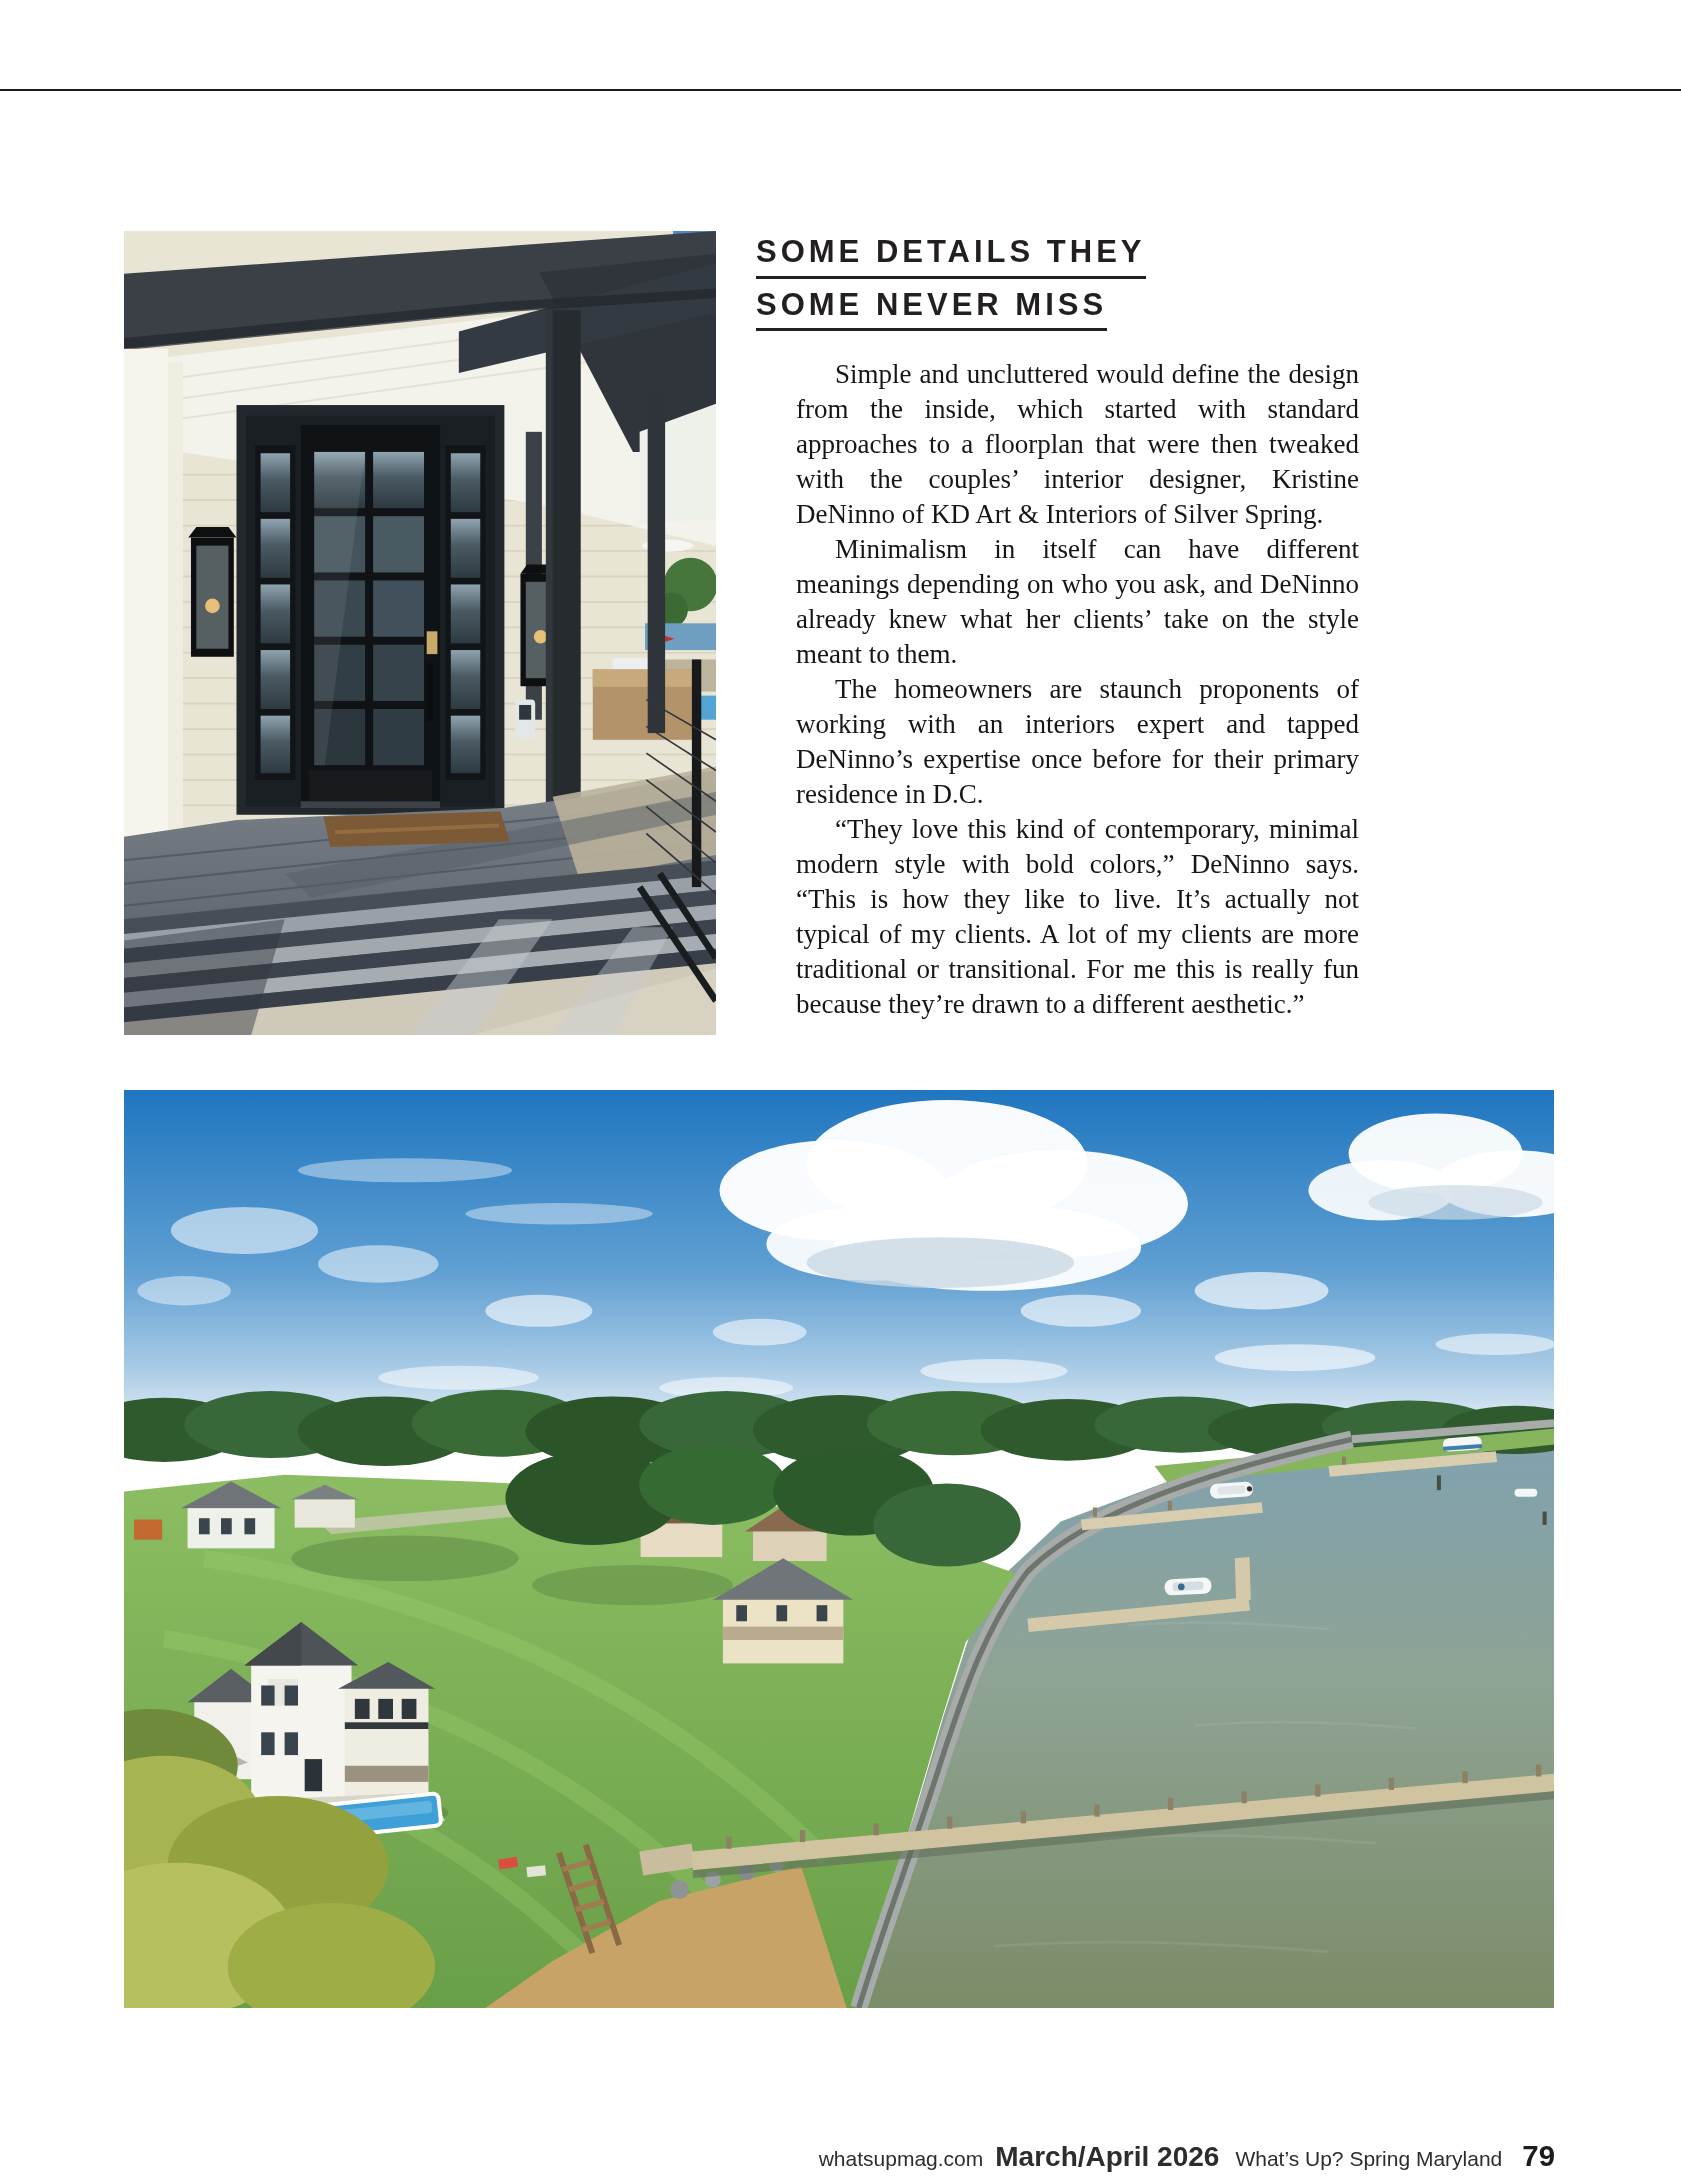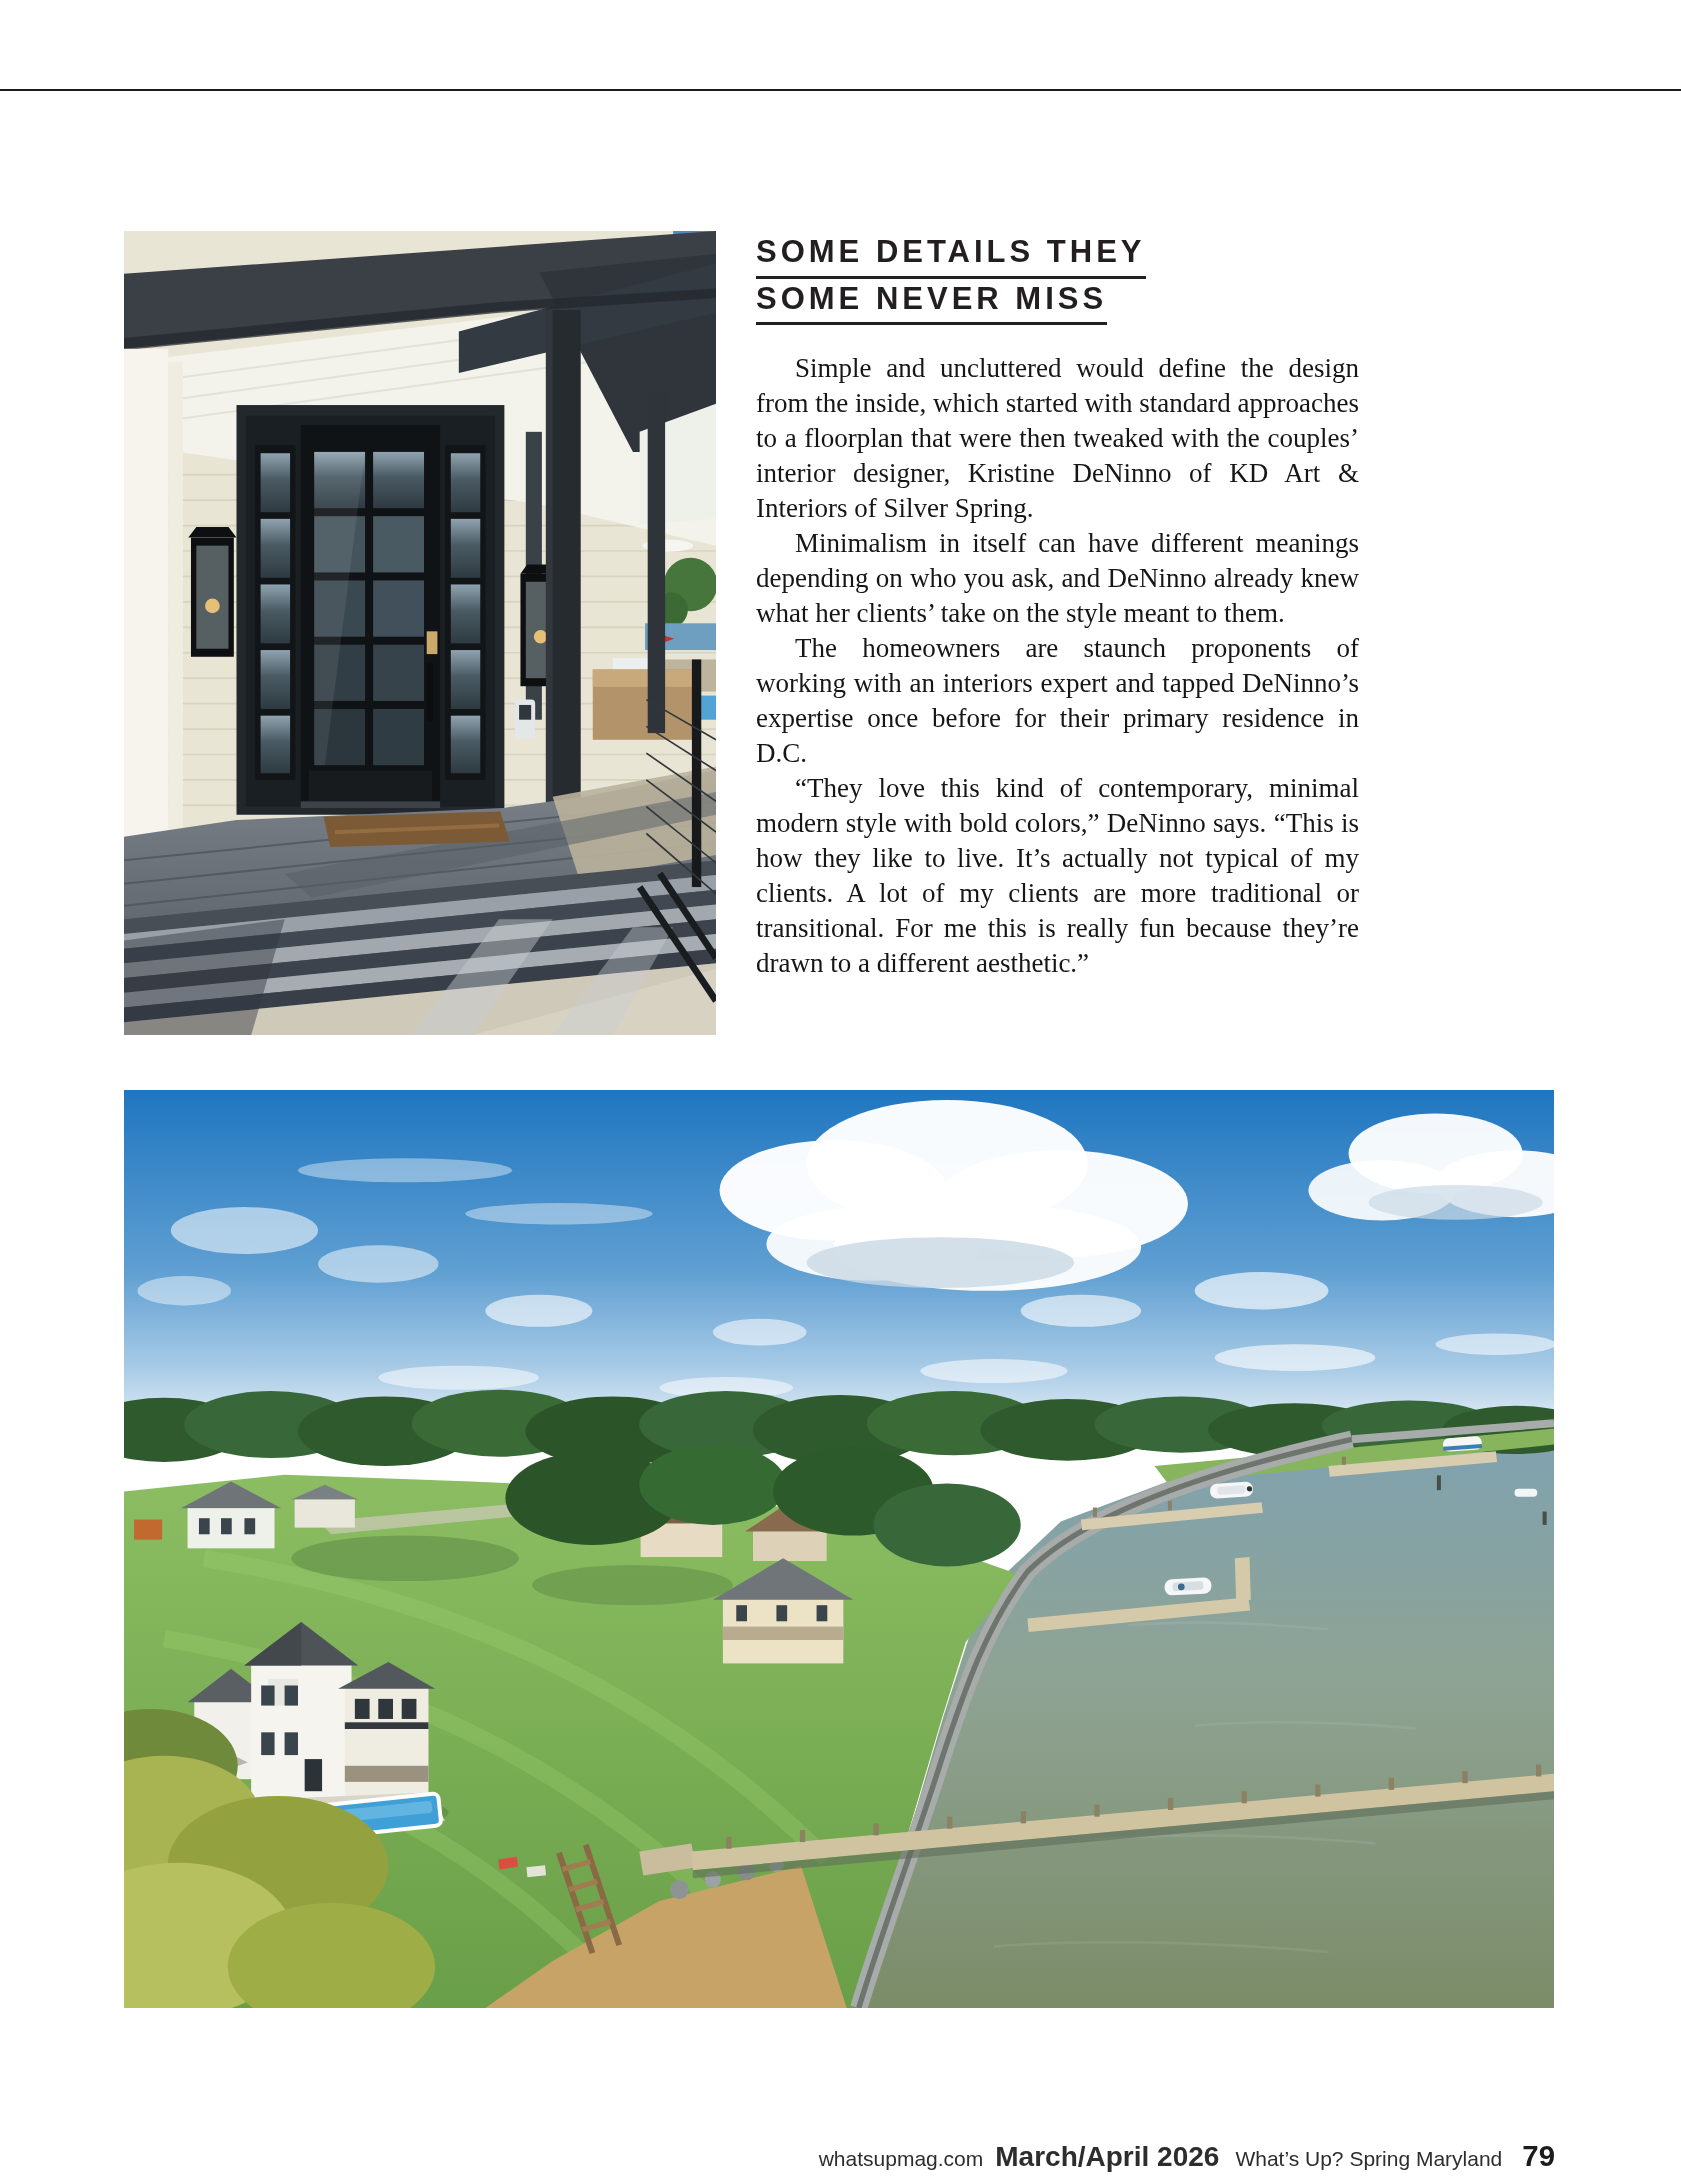--- a/index.html
+++ b/index.html
@@ -9,23 +9,23 @@
 
   .photo { position:absolute; }
   .photo svg { display:block; width:100%; height:100%; }
   .entry-photo  { left:124px; top:231px;  width:592px;  height:804px; }
   .aerial-photo { left:124px; top:1090px; width:1430px; height:918px; }
 
   .article { position:absolute; left:756px; top:236px; width:603px; }
   .headline { margin:0; color:#231f20; font-weight:bold; font-size:31px; line-height:1;
               letter-spacing:4px; }
   .hl-line { display:inline-block; border-bottom:3.3px solid #231f20; padding-bottom:8.7px; }
-  .hl-line.first { margin-bottom:4px; }
+  .hl-line.first { margin-bottom:10px; }
   .body-text { margin-top:25.4px; font-family:"Liberation Serif", serif; font-size:27px;
-               line-height:35px; color:#161616; text-align:justify; }
+               line-height:35px; color:#161616; text-align:justify;margin-left:40px; }
   .body-text p { margin:0; text-indent:39px; }
 
   .footer { position:absolute; top:2095px; right:126px; display:flex; align-items:baseline;
             color:#2d2d2d; white-space:nowrap;margin-top:44px; }
   .footer .site { font-size:21px; }
   .footer .issue { font-size:28px; font-weight:bold; margin-left:12px; }
   .footer .mag { font-size:21px; margin-left:16px; }
   .footer .pagenum { font-size:29.4px; font-weight:bold; margin-left:20px; color:#1c1c1c; }
 </style>
 </head>

